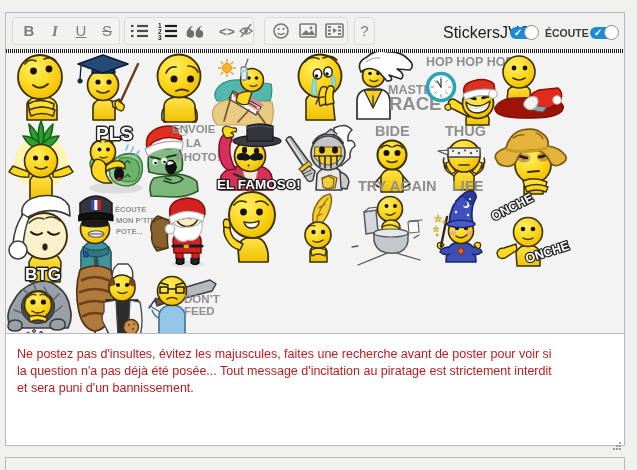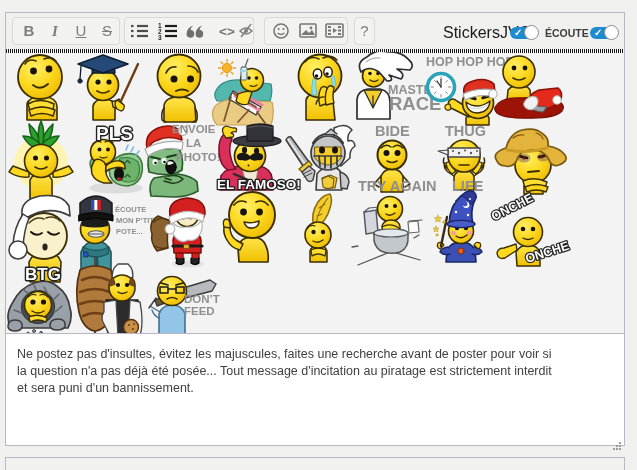--- a/index.html
+++ b/index.html
@@ -4,21 +4,21 @@
 <style>
   * { margin:0; padding:0; box-sizing:border-box; }
   html,body { width:637px; height:470px; background:#f0f0ef; font-family:"Liberation Sans", sans-serif; overflow:hidden; }
   .abs { position:absolute; }
   #editor { position:absolute; left:5px; top:12px; width:620px; height:434px; border:1px solid #b7b7c6; background:#fff; }
   #toolbar { position:absolute; left:0; top:0; width:618px; height:36px; background:#f0f0ef; }
   .grp { position:absolute; top:4px; height:28px; border:1px solid #d9d9d6; border-radius:4px; background:#f2f2f1; }
   .tbtn { position:absolute; top:0; height:26px; line-height:26px; text-align:center; color:#7d7d7d; font-size:15px; }
   #dash { position:absolute; left:0; top:36px; width:618px; height:4px; background:repeating-linear-gradient(90deg,#1a1a1a 0 1px,#fafafa 1px 2px); }
   #panel { position:absolute; left:0; top:40px; width:618px; height:281px; background:#f3f3f3; border-bottom:1px solid #b7b7c6; }
-  #textzone { position:absolute; left:0; top:321px; width:559px; height:111px; background:#fff; color:#404040; font-size:12.5px; line-height:17px; padding:12px 2px 0 11px; }
+  #textzone { position:absolute; left:0; top:321px; width:559px; height:111px; background:#fff; color:#b91c1c; font-size:12.5px; line-height:17px; padding:12px 2px 0 11px; }
   #bottombox { position:absolute; left:5px; top:457px; width:620px; height:30px; border:1px solid #b7b7c6; background:#f1f1f0; }
   .tog { position:absolute; top:14px; width:27px; height:12px; border-radius:6px; background:#1d8bd1; }
   .tog .chk { position:absolute; left:4px; top:0px; color:#fff; font-size:10px; font-weight:bold; }
   .tog .knob { position:absolute; right:-2px; top:-2px; width:15px; height:15px; border-radius:50%; background:#fff; border:1px solid #8c8c8c; }
   .lbl1 { position:absolute; top:12.5px; font-size:16px; line-height:13px; color:#1c1c1c; }
   .lbl2 { position:absolute; top:14px; font-size:10.5px; line-height:13px; font-weight:bold; color:#3c3c3c; }
 </style>
 </head>
 <body>
 <div id="editor">

